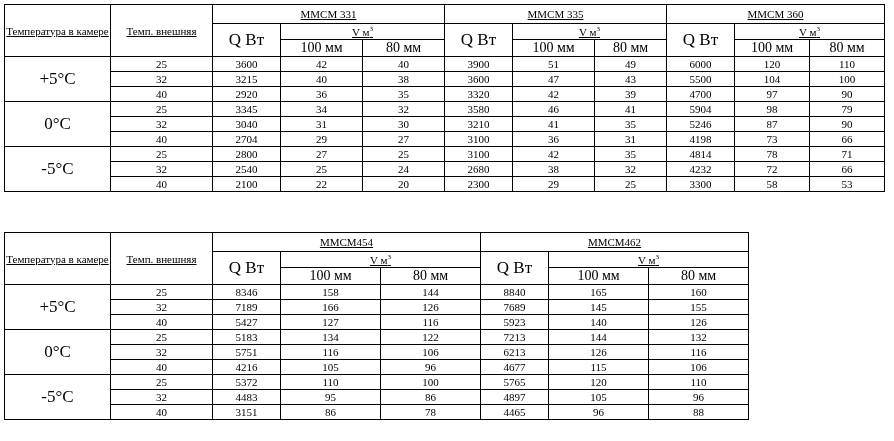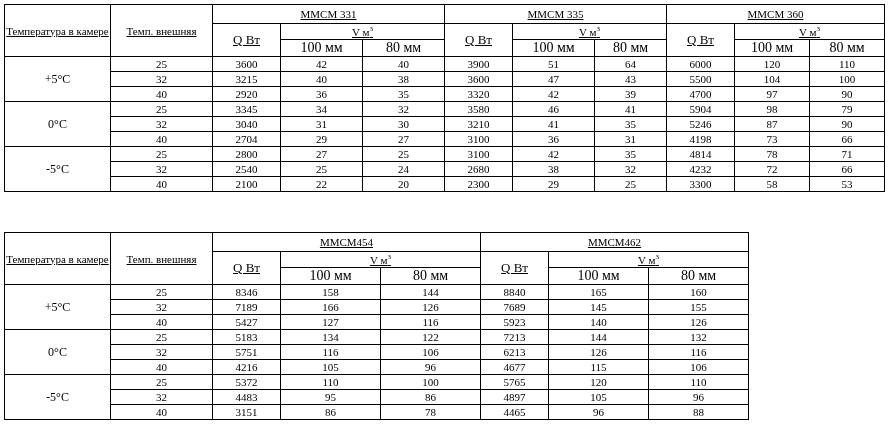--- a/index.html
+++ b/index.html
@@ -37,26 +37,25 @@
     font-weight: bold;
     font-size: 11px;
     text-decoration: underline;
   }
   .hdr-small {
     font-weight: bold;
     font-size: 14px;
   }
   .q-cell {
     font-weight: bold;
-    font-size: 13px;
-    text-decoration: underline;
+    font-size: 17px;
   }
   .temp-col {
     font-weight: bold;
-    font-size: 12px;
+    font-size: 17px;
   }
   .ext-col {
     font-weight: bold;
     font-size: 11px;
   }
   .val {
     font-size: 11px;
   }
   sup {
     font-size: 7px;
@@ -122,21 +121,21 @@
             <td class="hdr-small">80 мм</td>
           </tr>
           <tr class="row-h">
             <td rowspan="3" class="temp-col">+5°C</td>
             <td class="ext-col">25</td>
             <td class="val">3600</td>
             <td class="val">42</td>
             <td class="val">40</td>
             <td class="val">3900</td>
             <td class="val">51</td>
-            <td class="val">64</td>
+            <td class="val">49</td>
             <td class="val">6000</td>
             <td class="val">120</td>
             <td class="val">110</td>
           </tr>
           <tr class="row-h">
             <td class="ext-col">32</td>
             <td class="val">3215</td>
             <td class="val">40</td>
             <td class="val">38</td>
             <td class="val">3600</td>

